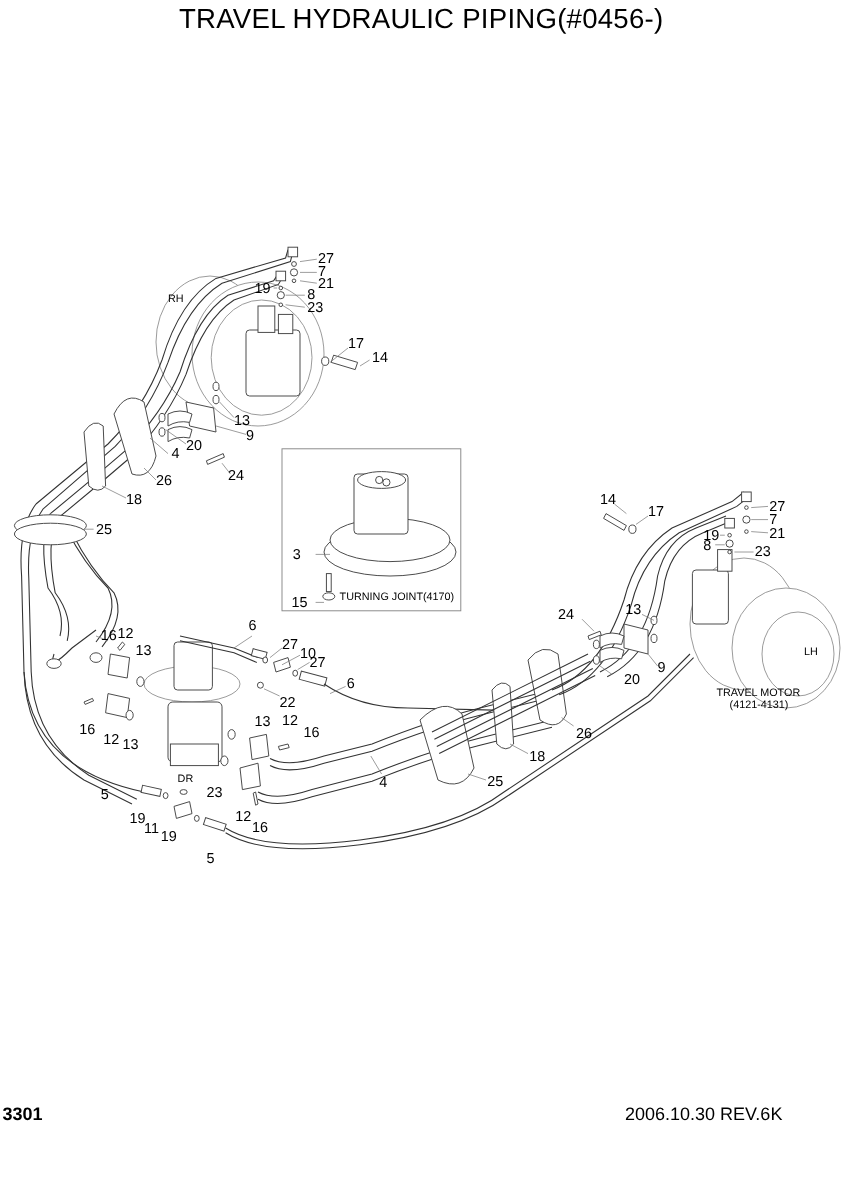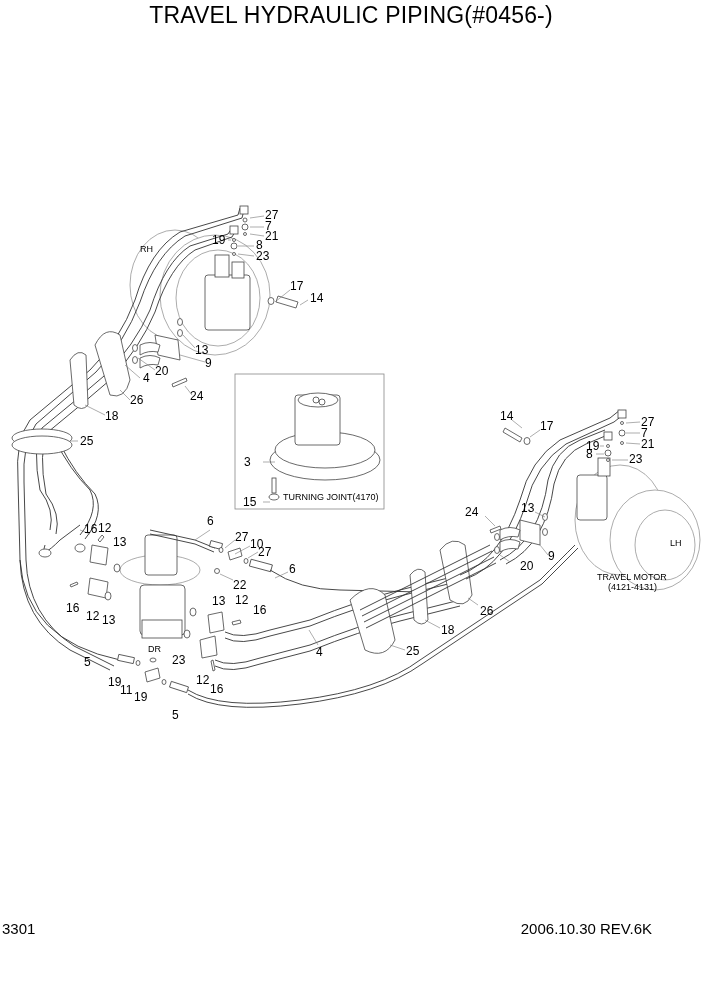--- a/index.html
+++ b/index.html
@@ -1,18 +1,18 @@
 <!DOCTYPE html>
 <html><head>
 <meta charset="utf-8">
 <style>
   html,body{margin:0;padding:0;background:#ffffff;}
   body{width:702px;height:992px;position:relative;overflow:hidden;font-family:"Liberation Sans",sans-serif;color:#000;}
   .title{position:absolute;left:0;width:702px;top:2px;text-align:center;font-size:23px;letter-spacing:0.2px;}
-  .footer-left{position:absolute;left:2px;top:920px;font-size:15px;}
+  .footer-left{position:absolute;left:2px;top:920px;font-size:15px;font-weight:bold;}
   .footer-right{position:absolute;right:50px;top:920px;font-size:15px;}
   svg.drawing{position:absolute;left:0;top:0;}
   .lbl{font-family:"Liberation Sans",sans-serif;font-size:12px;fill:#000;}
   .sm{font-family:"Liberation Sans",sans-serif;font-size:9px;fill:#000;}
   .lead{stroke:#777;stroke-width:0.6;fill:none;}
   .hose{stroke:#333;stroke-width:0.9;fill:none;}
   .part{stroke:#444;stroke-width:0.8;fill:#fff;}
   .lightpart{stroke:#888;stroke-width:0.7;fill:#fff;}
 </style>
 </head>

